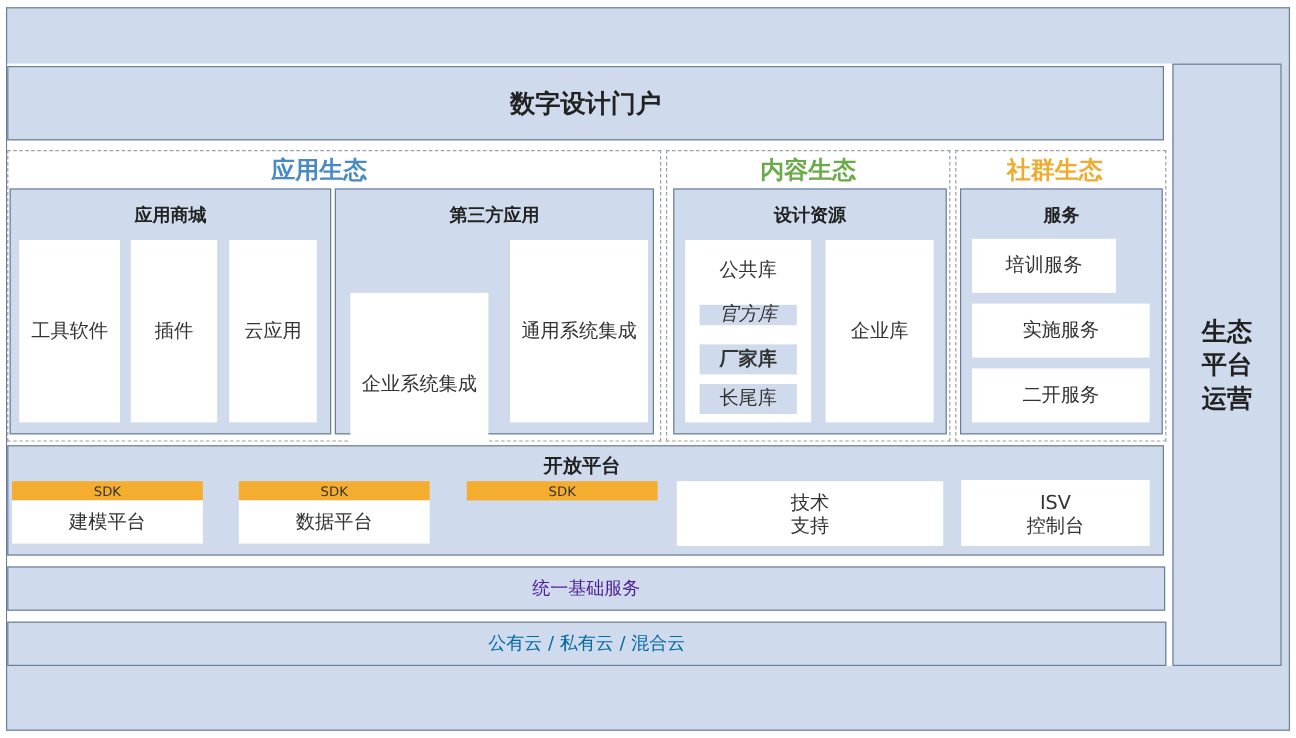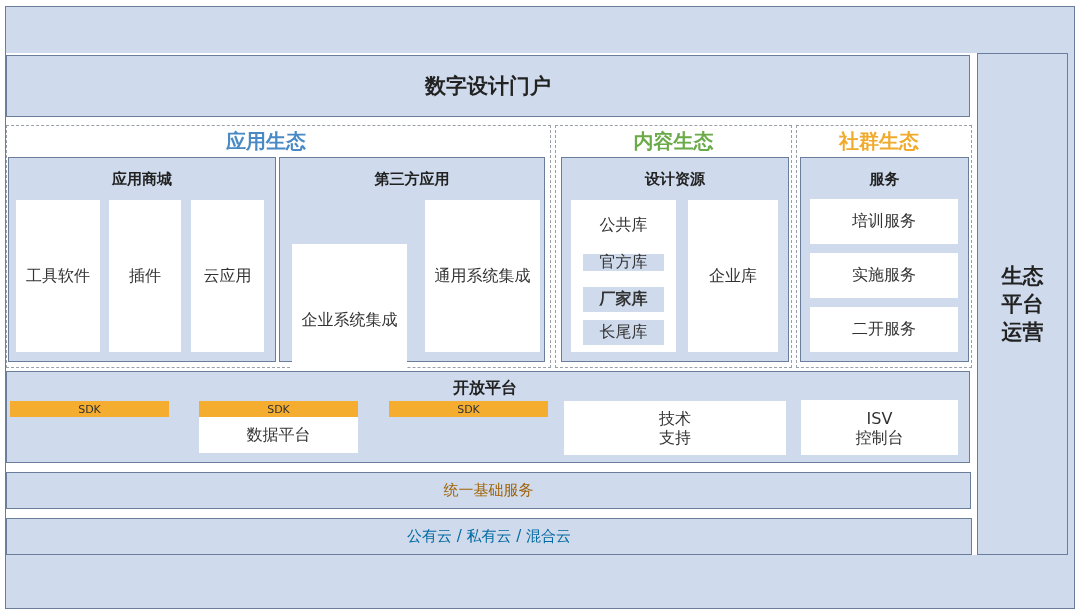--- a/index.html
+++ b/index.html
@@ -56,70 +56,71 @@
     <span>通用系统集成</span>
   </div>
 
 <div class="abs dashed" style="left:555px;top:125px;width:237px;height:243px;"></div>
 <div class="abs center title-bold" style="left:555px;top:127px;width:237px;height:28px;font-size:20px;color:#6aaa48;">内容生态</div>
 <div class="abs blue" style="left:561px;top:157px;width:228px;height:205px;"></div>
 <div class="abs center title-bold" style="left:561px;top:167px;width:228px;height:24px;font-size:15px;">设计资源</div>
 
 <div class="abs white" style="left:571px;top:200px;width:105px;height:152px;"></div>
 <div class="abs center txt" style="left:571px;top:214px;width:105px;height:22px;">公共库</div>
-<div class="abs subtile center txt" style="left:583px;top:254px;width:81px;height:17px;">
+<div class="abs subtile center txt" style="left:583px;top:254px;width:81px;height:17px;font-style:italic;">
     <span>官方库</span>
   </div>
 <div class="abs subtile center txt" style="left:583px;top:287px;width:81px;height:25px;font-weight:bold;">
     <span>厂家库</span>
   </div>
 <div class="abs subtile center txt" style="left:583px;top:320px;width:81px;height:25px;">
     <span>长尾库</span>
   </div>
 
 <div class="abs white center txt" style="left:688px;top:200px;width:90px;height:152px;">
     <span>企业库</span>
   </div>
 
 <div class="abs dashed" style="left:796px;top:125px;width:176px;height:243px;"></div>
 <div class="abs center title-bold" style="left:796px;top:127px;width:166px;height:28px;font-size:20px;color:#f0ab2e;">社群生态</div>
 <div class="abs blue" style="left:800px;top:157px;width:169px;height:205px;"></div>
 <div class="abs center title-bold" style="left:800px;top:167px;width:169px;height:24px;font-size:15px;">服务</div>
-<div class="abs white center txt" style="left:810px;top:199px;width:148px;height:45px;text-align:right;">
+<div class="abs white center txt" style="left:810px;top:199px;width:120px;height:45px;text-align:right;">
     <span>培训服务</span>
   </div>
 <div class="abs white center txt" style="left:810px;top:253px;width:148px;height:45px;">
     <span>实施服务</span>
   </div>
 <div class="abs white center txt" style="left:810px;top:307px;width:148px;height:45px;">
     <span>二开服务</span>
   </div>
 
 <div class="abs blue" style="left:6px;top:371px;width:964px;height:92px;"></div>
 <div class="abs center title-bold" style="left:380px;top:374px;width:210px;height:28px;font-size:16px;">开放平台</div>
 
 <div class="abs" style="left:10px;top:401px;width:159px;height:52px;">
   <div class="sdk center">SDK</div>
+  <div class="white center txt" style="height:36px;">建模平台</div>
 </div>
 <div class="abs" style="left:199px;top:401px;width:159px;height:52px;">
   <div class="sdk center">SDK</div>
   <div class="white center txt" style="height:36px;">数据平台</div>
 </div>
 <div class="abs" style="left:389px;top:401px;width:159px;height:52px;">
   <div class="sdk center">SDK</div>
 </div>
 
 <div class="abs white center txt" style="left:564px;top:401px;width:222px;height:54px;flex-direction:column;line-height:19px;">
   <span>技术</span>
   <span>支持</span>
 </div>
 <div class="abs white center txt" style="left:801px;top:400px;width:157px;height:55px;flex-direction:column;line-height:19px;">
   <span>ISV</span>
   <span>控制台</span>
 </div>
 
-<div class="abs blue center" style="left:6px;top:472px;width:965px;height:37px;font-size:15px;color:#a16207;">
+<div class="abs blue center" style="left:6px;top:472px;width:965px;height:37px;font-size:15px;color:#4c1d95;">
   <span>统一基础服务</span>
 </div>
 
 <div class="abs blue center" style="left:6px;top:518px;width:966px;height:37px;font-size:15px;color:#0369a1;">
   <span>公有云 / 私有云 / 混合云</span>
 </div>
 
 </body></html>

